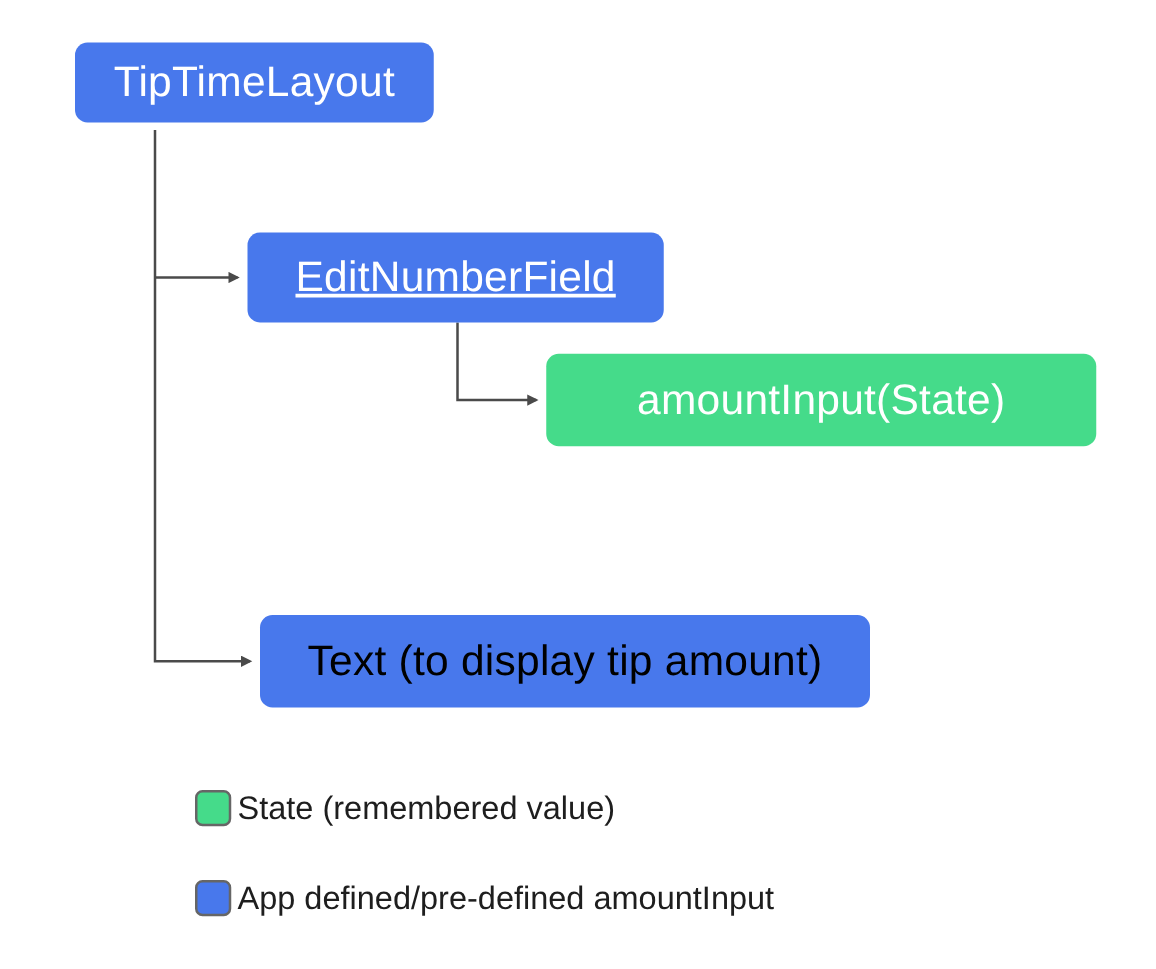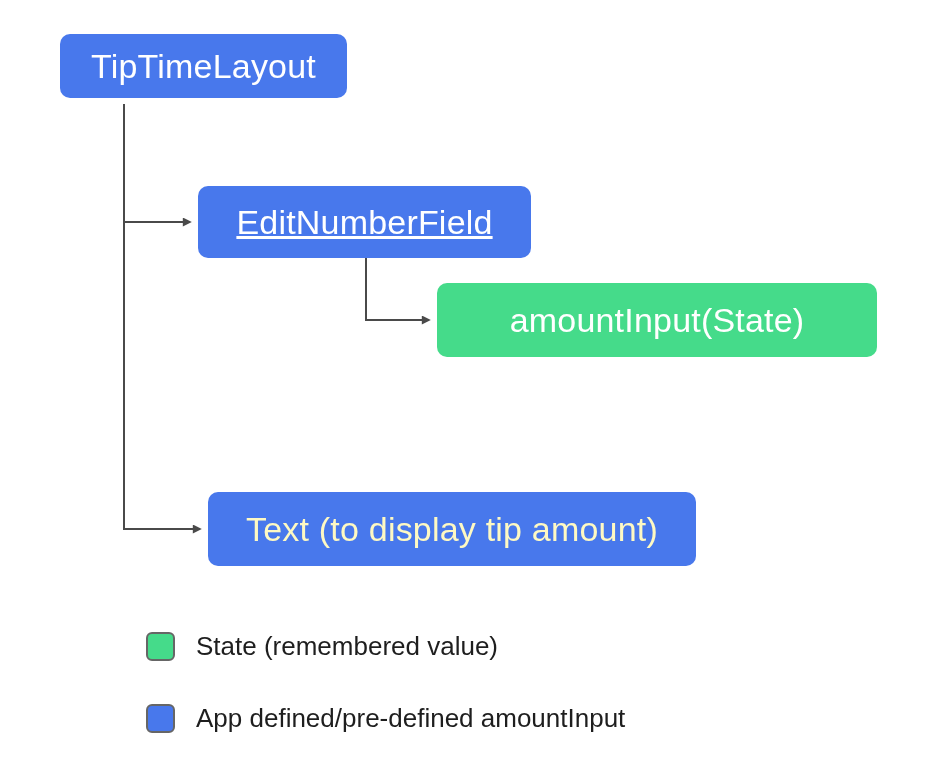--- a/index.html
+++ b/index.html
@@ -39,24 +39,24 @@
     line-height: 1;
     white-space: nowrap;
     letter-spacing: 0.2px;
   }
   .node-tiptimelayout   { left: 60px;  top: 34px;  width: 287px; height: 64px; }
   .node-editnumberfield { left: 198px; top: 186px; width: 333px; height: 72px; text-decoration: underline; }
   .node-amountinput     { left: 437px; top: 283px; width: 440px; height: 74px; }
   .node-textdisplay     { left: 208px; top: 492px; width: 488px; height: 74px; }
   .legend-item {
     position: absolute;
-    left: 146px;
+    left: 156px;
     display: flex;
     align-items: center;
-    gap: 21px;
+    gap: 5px;
     height: 30px;
   }
   .legend-item-state { top: 631px; }
   .legend-item-composables { top: 703px; }
   .legend-swatch {
     width: 25px;
     height: 25px;
     border: 2px solid #666666;
     border-radius: 6px;
     flex: 0 0 auto;
@@ -88,21 +88,21 @@
   </div>
 
   <div class="node node-editnumberfield" style="background-color: rgb(72, 120, 236); color: rgb(255, 255, 255);">
     <span>EditNumberField</span>
   </div>
 
   <div class="node node-amountinput" style="background-color: rgb(69, 219, 138); color: rgb(255, 255, 255);">
     <span>amountInput(State)</span>
   </div>
 
-  <div class="node node-textdisplay" style="background-color: rgb(72, 120, 236); color: #fef9c3;">
+  <div class="node node-textdisplay" style="background-color: rgb(72, 120, 236); color: #000000;">
     <span>Text (to display tip amount)</span>
   </div>
 
   <div class="legend-item legend-item-state">
     <span class="legend-swatch" style="background-color: rgb(69, 219, 138); border-color: rgb(102, 102, 102);"></span>
     <span class="legend-label" style="color: rgb(30, 30, 30);">State (remembered value)</span>
   </div>
 
   <div class="legend-item legend-item-composables">
     <span class="legend-swatch" style="background-color: rgb(72, 120, 236); border-color: rgb(102, 102, 102);"></span>

